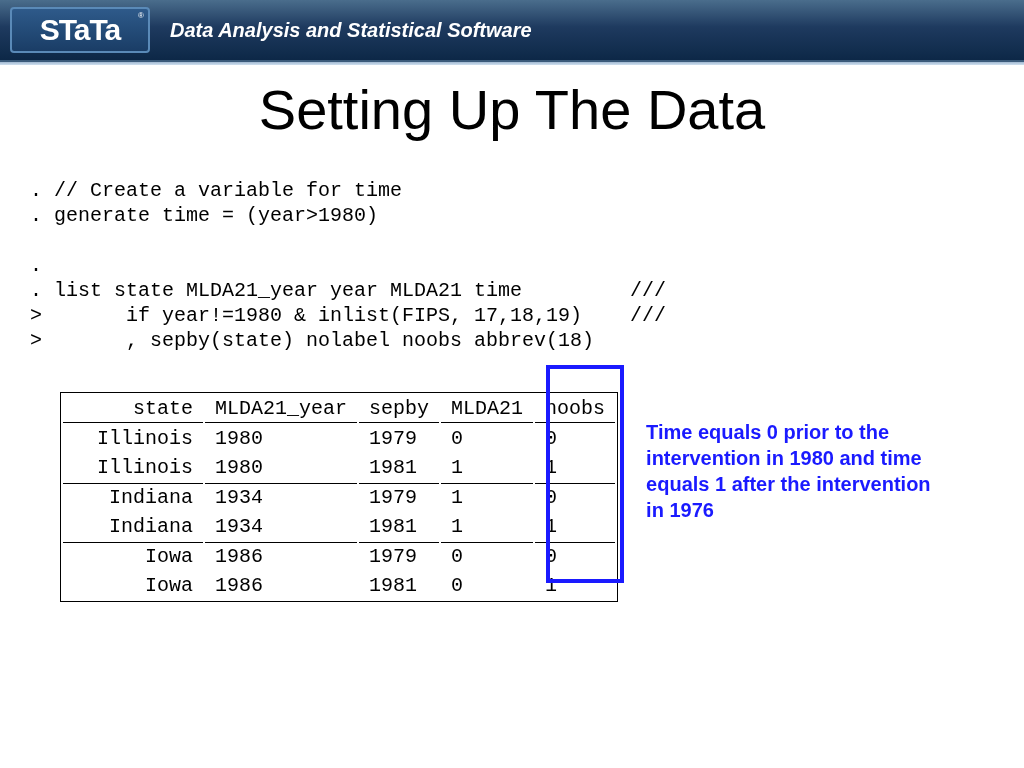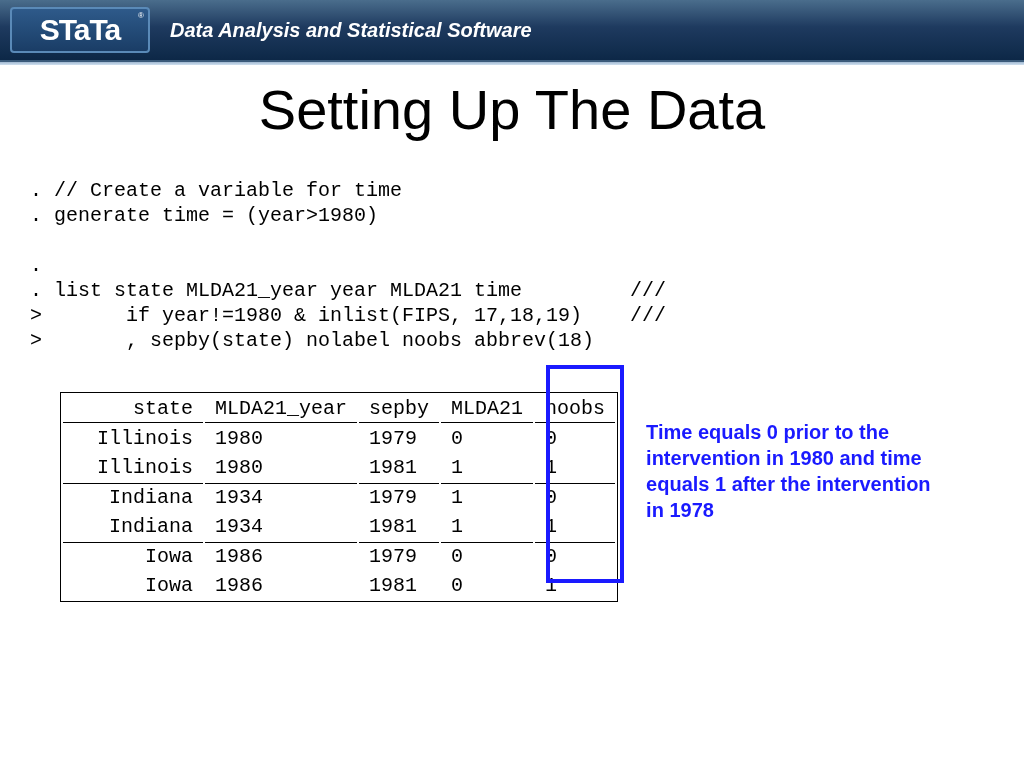--- a/index.html
+++ b/index.html
@@ -195,15 +195,15 @@
             <td>Iowa</td>
             <td>1986</td>
             <td>1981</td>
             <td>0</td>
             <td>1</td>
           </tr>
         </tbody>
       </table>
       <div class="highlight-box" style="top:-4px; right:-6px; width:78px; height:218px;"></div>
     </div>
-    <div class="annotation">Time equals 0 prior to the intervention in 1980 and time equals 1 after the intervention in 1978</div>
+    <div class="annotation">Time equals 0 prior to the intervention in 1980 and time equals 1 after the intervention in 1976</div>
   </div>
 </div>
 
 </body></html>

